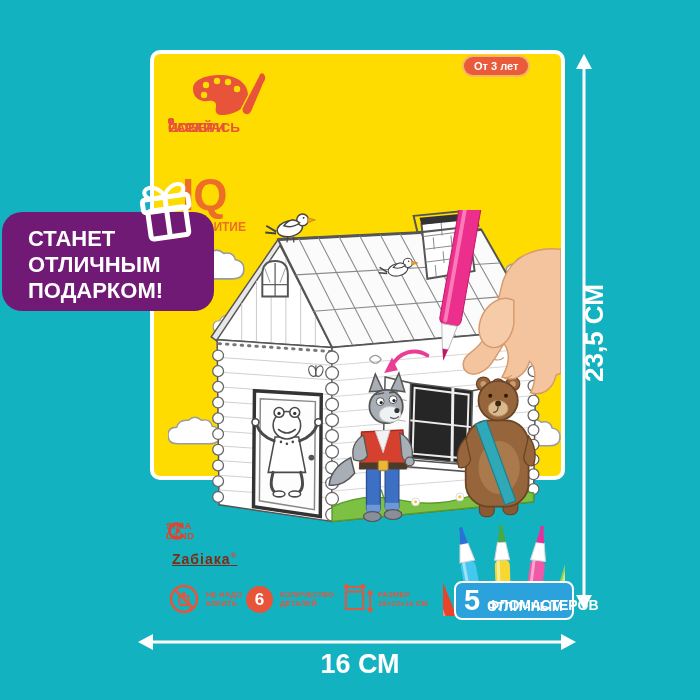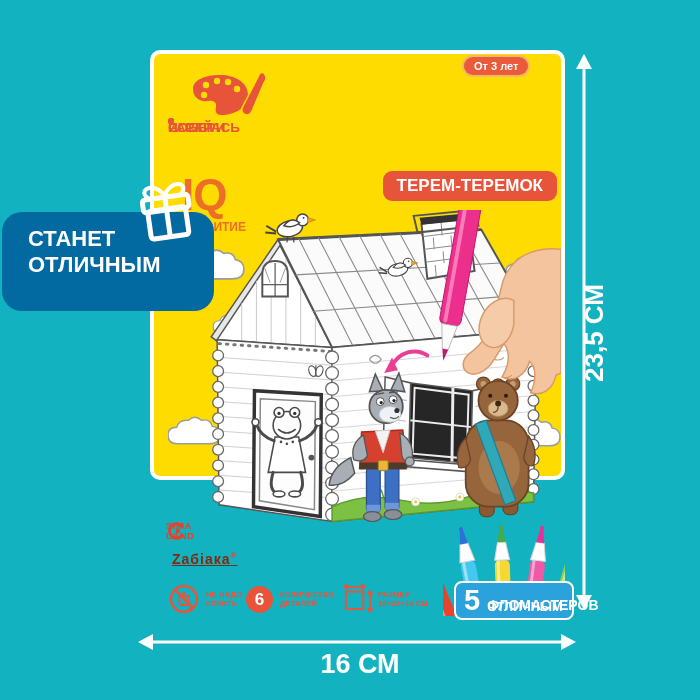--- a/index.html
+++ b/index.html
@@ -32,42 +32,41 @@
   .feat-icon3{left:188px;top:528px;width:31px;height:31px;}
   .feat-txt{color:#E8543A;font-weight:800;font-size:7.5px;line-height:9px;letter-spacing:0.2px;white-space:nowrap;}
   .ft1{left:52px;top:536px;} .ft2{left:126px;top:536px;} .ft3{left:224px;top:536px;}
   .markers-fan{left:289px;top:448px;width:122px;height:114px;}
   .blue-badge{left:300px;top:527px;width:108px;height:35px;background:#2BA2DC;border:2.5px solid #fff;
         border-radius:8px;display:flex;align-items:center;padding-left:8px;gap:7px;box-sizing:content-box;}
   .blue-badge .cnt{position:relative;color:#fff;font-size:29px;font-weight:800;line-height:29px;}
   .blue-badge .col{position:relative;color:#fff;font-weight:800;}
   .blue-badge .col .c1{font-size:12.5px;line-height:13px;}
   .blue-badge .col .c2{font-size:14px;line-height:9px;}
-  .bubble{position:absolute;left:2px;top:212px;width:212px;height:99px;background:#0369a1;border-radius:20px;
+  .bubble{position:absolute;left:2px;top:212px;width:212px;height:99px;background:#701a75;border-radius:20px;
         z-index:30;box-sizing:border-box;padding:14px 0 0 26px;color:#fff;font-weight:800;
         font-size:22px;line-height:26px;}
   .gift{position:absolute;left:136px;top:179px;z-index:31;transform:rotate(-8deg);}
   .dim-v{position:absolute;left:570px;top:52px;}
   .dim-v-label{position:absolute;left:511px;top:319px;width:164px;height:28px;transform:rotate(-90deg);
         color:#fff;font-size:26px;font-weight:800;text-align:center;}
   .dim-h{position:absolute;left:136px;top:629px;}
   .dim-h-label{position:absolute;left:258px;top:649px;width:204px;text-align:center;color:#fff;
         font-size:27px;font-weight:800;}
 </style>
 </head>
 <body>
 
 <div class="stage">
 
   <div class="card">
 
     <div class="age-badge">От 3 лет</div>
 
 
-    <div class="terem">ТЕРЕМ-ТЕРЕМОК</div>
 
     <svg class="palette" viewBox="0 0 80 48">
       <path d="M30,4 C46,4 58,12 58,24 C58,36 46,44 31,44 C26,44 25,40 26,36 C27,31 23,29 18,30 C9,31 3,26 3,18 C3,9 15,4 30,4 Z" fill="#E8543A"></path>
       <circle cx="16" cy="14" r="3.2" fill="#FFDC00"></circle>
         <circle cx="27" cy="10" r="3.2" fill="#FFDC00"></circle>
       <circle cx="38" cy="11" r="3.2" fill="#FFDC00"></circle>
         <circle cx="47" cy="18" r="3.2" fill="#FFDC00"></circle>
       <circle cx="14" cy="24" r="3.2" fill="#FFDC00"></circle>
       <path d="M74,2 Q78,7 74,12 L62,40 Q59,46 54,43 Q50,40 53,35 L68,6 Q70,0 74,2 Z" fill="#E8543A" stroke="#FFDC00" stroke-width="1.5"></path>
     </svg>
@@ -453,20 +452,21 @@
       <div class="col">
         <div class="c1">ОТЛИЧНЫМ</div>
         <div class="c2">ФЛОМАСТЕРОВ</div>
       </div>
     </div>
   </div>
 
   <div class="bubble">
     <div>СТАНЕТ</div>
     <div>ОТЛИЧНЫМ</div>
+    <div>ПОДАРКОМ!</div>
   </div>
   <svg class="gift" width="62" height="68" viewBox="0 0 62 68">
     <g fill="none" stroke="#fff" stroke-width="5" stroke-linejoin="round">
       <rect x="12" y="30" width="38" height="28" rx="3"></rect>
       <rect x="8" y="18" width="46" height="13" rx="3"></rect>
       <line x1="31" y1="18" x2="31" y2="58"></line>
       <path d="M31,16 C22,2 8,6 12,14 C15,20 24,19 31,16 Z" stroke-width="4"></path>
       <path d="M31,16 C40,2 54,6 50,14 C47,20 38,19 31,16 Z" stroke-width="4"></path>
     </g>
   </svg>

